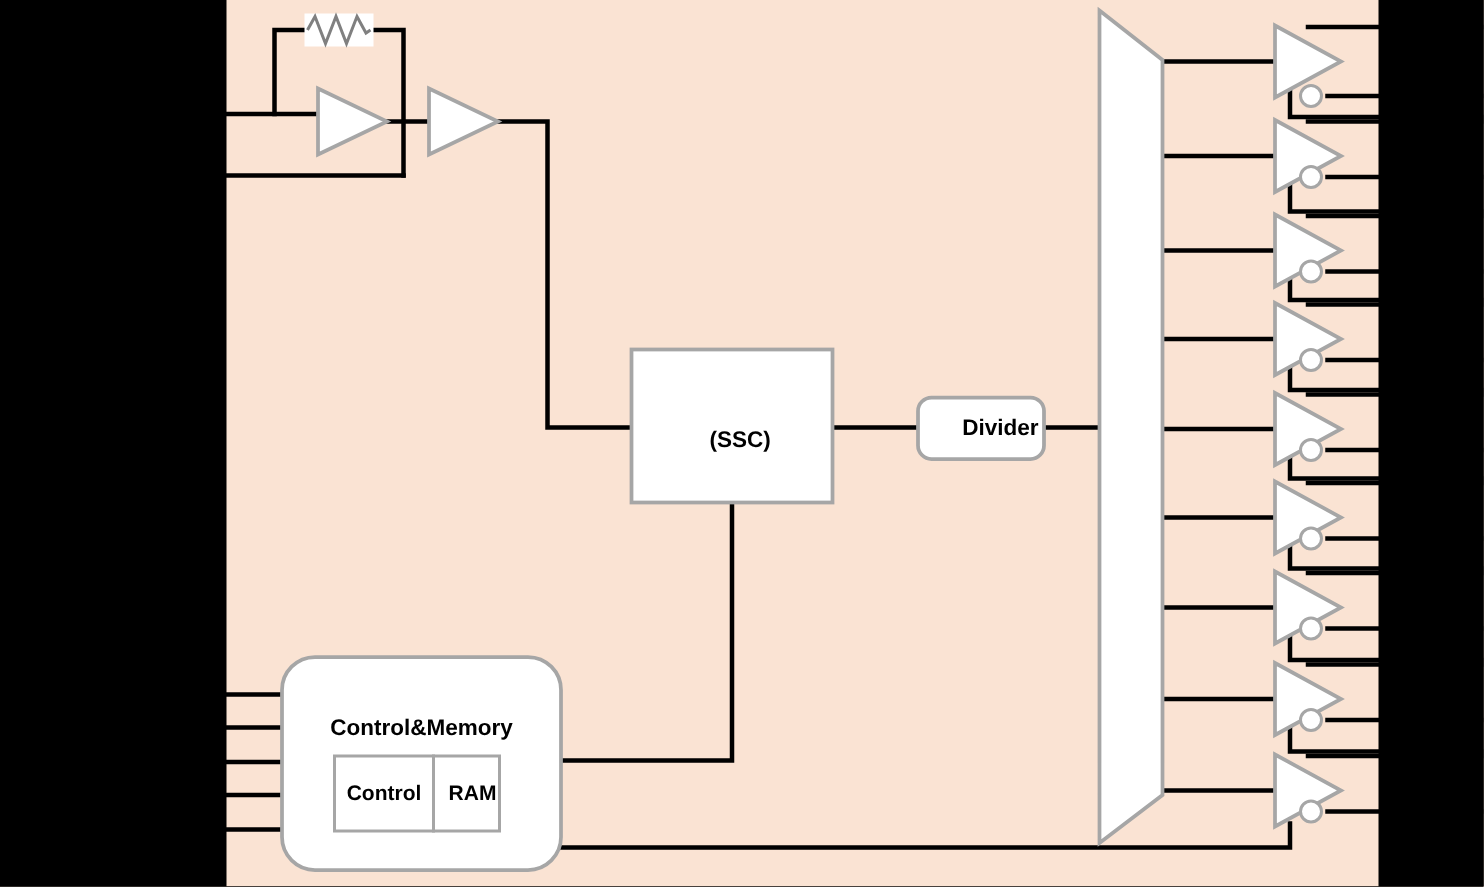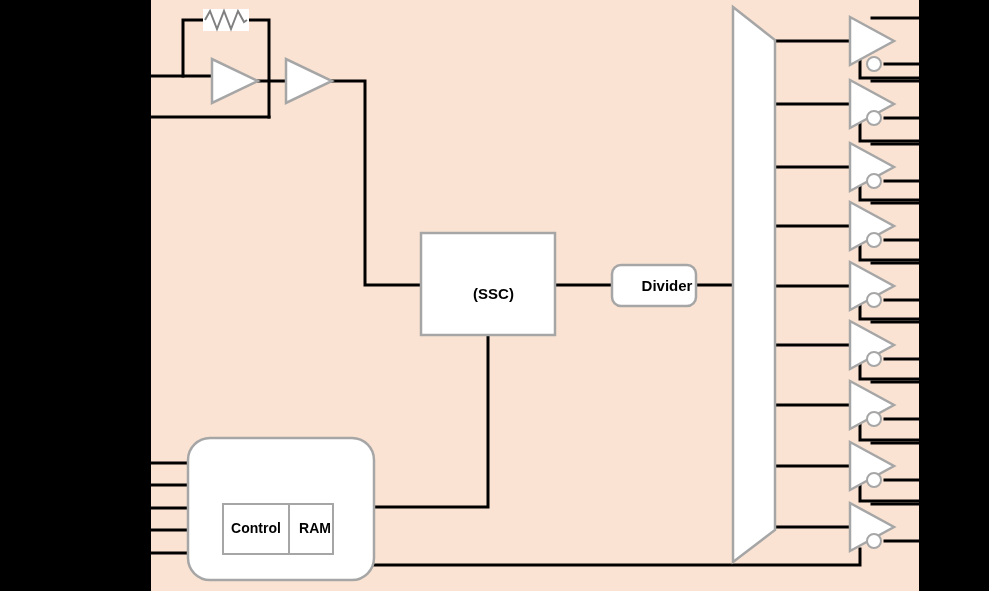--- a/index.html
+++ b/index.html
@@ -172,18 +172,19 @@
     <g>
       <polygon points="850,503 850,551 894,527" fill="#ffffff" stroke="#a6a6a6" stroke-width="2.5"></polygon>
       <circle cx="874" cy="541" r="7" fill="#ffffff" stroke="#a6a6a6" stroke-width="2"></circle>
     </g>
   </svg>
 
   <div class="label blk-title" style="left:421px; top:285px; width:145px;">(SSC)</div>
 
   <div class="label blk-title" style="left:612px; top:277px; width:84px;padding-left:26px;">Divider</div>
 
+  <div class="label cm-title" style="left:188px; top:477px; width:186px;">Control&amp;Memory</div>
 
   <div class="label sub-title" style="left:223px; top:520px; width:66px;">Control</div>
 
   <div class="label sub-title" style="left:293px; top:520px; width:44px;">RAM</div>
 
 </div>
 
 </body></html>

